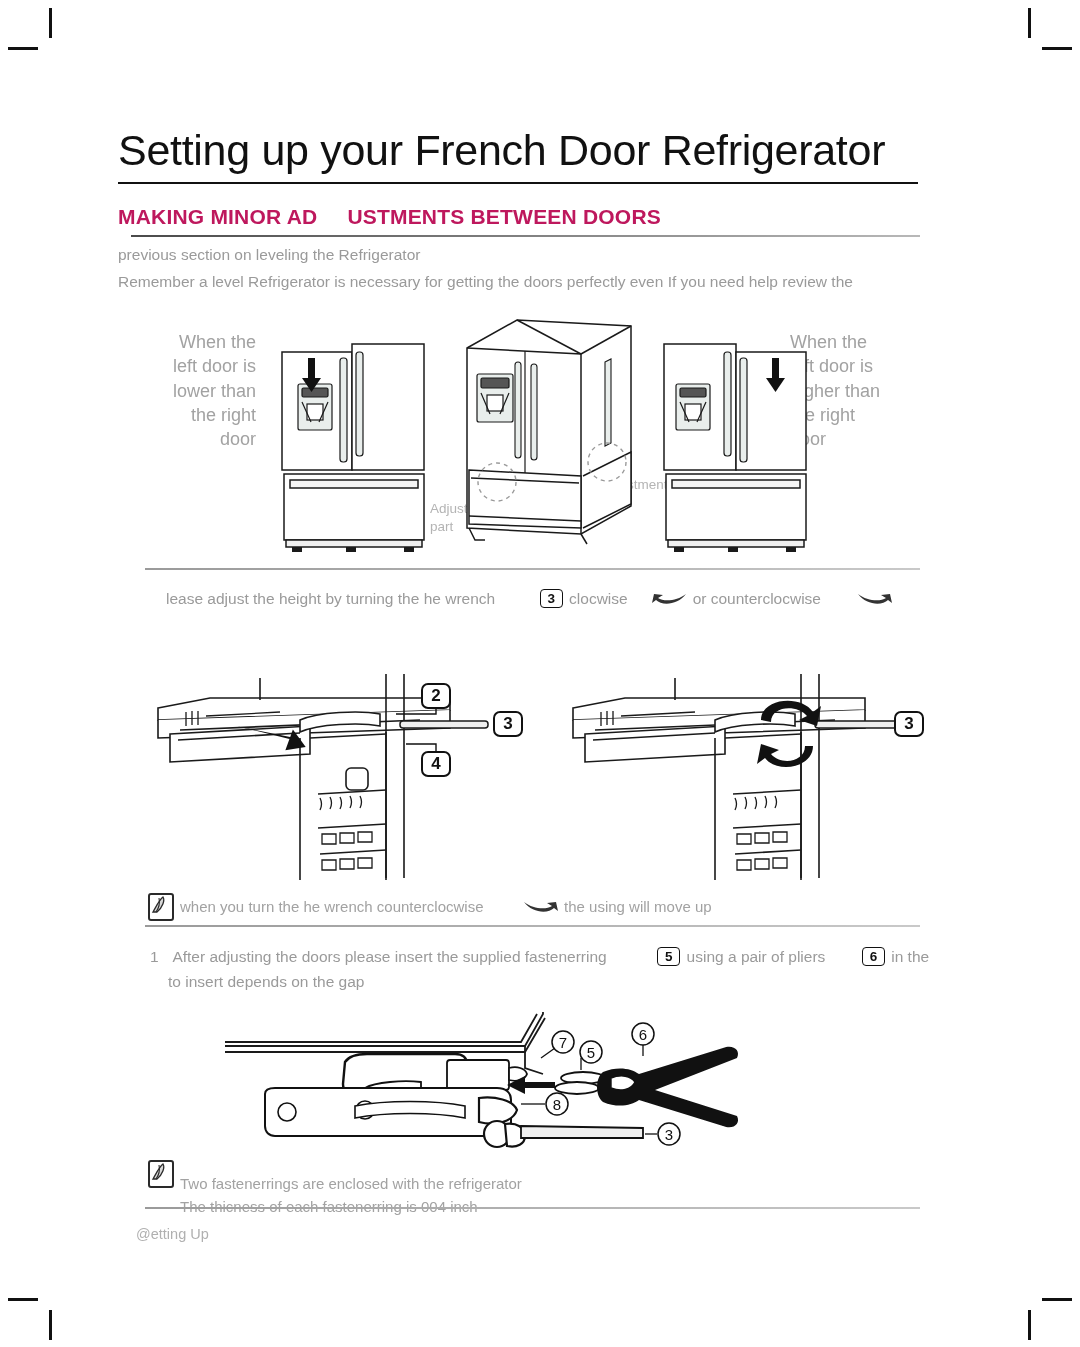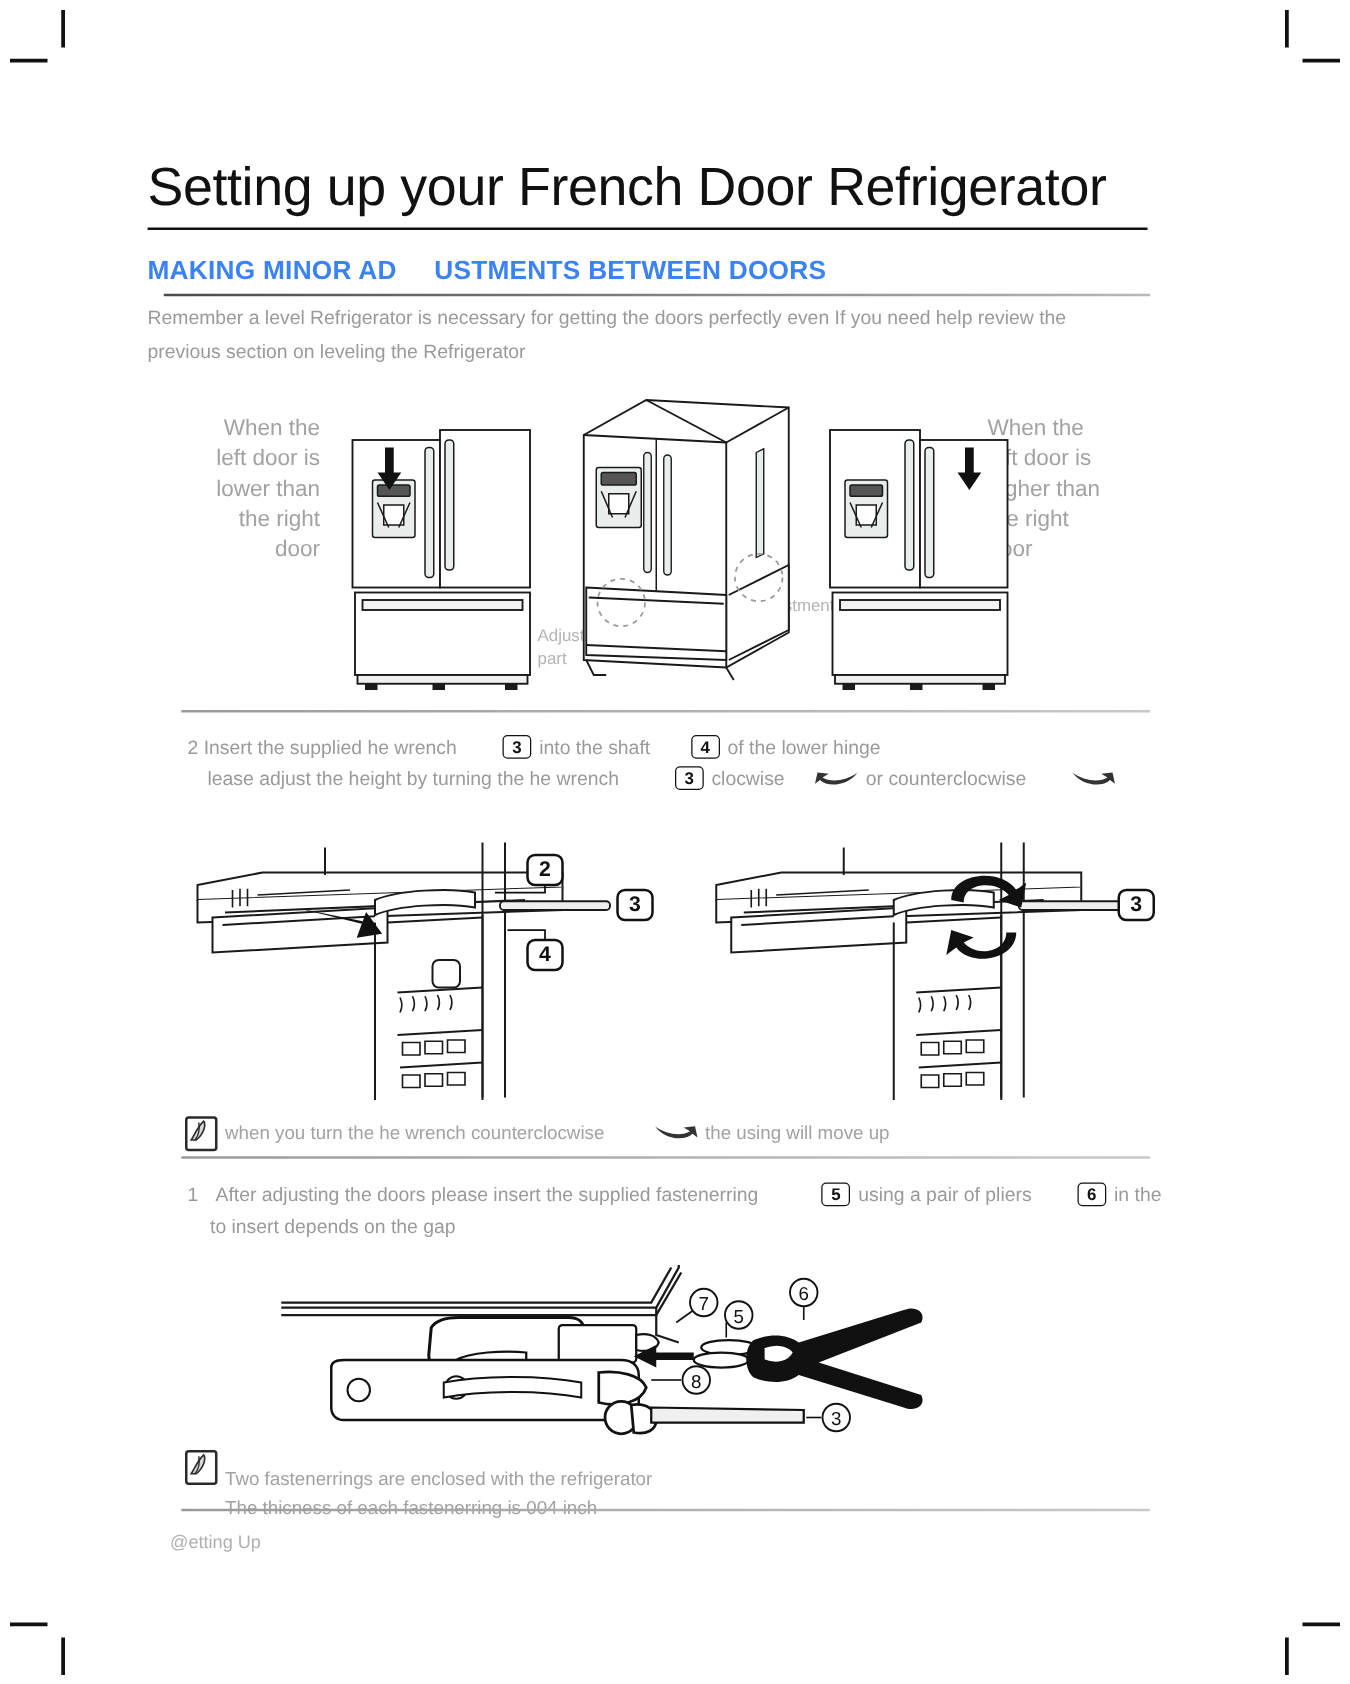--- a/index.html
+++ b/index.html
@@ -23,21 +23,21 @@
   
   .title-wrap{position:absolute;left:118px;top:128px;width:800px;}
   .page-title{
     font-size:43px;line-height:1.06;font-weight:400;color:#111;
     letter-spacing:-.3px;white-space:nowrap;margin:0;
   }
   .title-rule{position:absolute;left:118px;top:182px;width:800px;height:2px;background:#111;}
 
   .section-head{
     position:absolute;left:118px;top:205px;width:800px;
-    font-size:21px;font-weight:bold;color:#3b82f6;letter-spacing:.2px;
+    font-size:21px;font-weight:bold;color:#be185d;letter-spacing:.2px;
     white-space:nowrap;
   }
   .section-head .gap{display:inline-block;width:30px;}
   .head-rule{position:absolute;left:131px;top:235px;width:789px;height:2px;
     background:linear-gradient(to right,#4a4a4a,#b8b8b8);}
 
   .intro{
     position:absolute;left:118px;top:242px;width:790px;
     font-size:15.5px;line-height:1.72;color:#9a9a9a;
   }
@@ -103,22 +103,22 @@
     <h1 class="page-title">Setting up your French Door Refrigerator</h1>
   </div>
   <div class="title-rule"></div>
 
   <div class="section-head">
     <span>MAKING MINOR AD</span><span class="gap"></span><span>USTMENTS BETWEEN DOORS</span>
   </div>
   <div class="head-rule"></div>
 
   <div class="intro">
+    <div>previous section on leveling the Refrigerator</div>
     <div>Remember a level Refrigerator is necessary for getting the doors perfectly even If you need help review the</div>
-    <div>previous section on leveling the Refrigerator</div>
   </div>
 
   <div class="cap left">When the left door is lower than the right door</div>
   <div class="cap right">When the left door is higher than the right door</div>
   <div class="adj-lbl a1">Adjustment part</div>
   <div class="adj-lbl a2">Adjustment part</div>
 
   <div class="ill" style="left:278px;top:322px;">
     <svg width="160" height="232" viewBox="0 0 160 232">
       <g fill="#fff" stroke="#1a1a1a" stroke-width="1.5">
@@ -223,30 +223,20 @@
         <rect x="14" y="225" width="10" height="5"></rect>
           <rect x="68" y="225" width="10" height="5"></rect>
         <rect x="126" y="225" width="10" height="5"></rect>
       </g>
     </svg>
   </div>
 
   <div class="sep" style="top:568px;"></div>
 
   <div class="steps" style="left:150px;top:586px;">
-    <span class="ln">
-      <span class="num">2</span>
-      <span>Insert the supplied he wrench</span>
-      <span class="sp" style="width:26px"></span>
-      <span class="badge">3</span>
-      <span>into the shaft</span>
-      <span class="sp" style="width:22px"></span>
-      <span class="badge">4</span>
-      <span>of the lower hinge</span>
-    </span>
     <span class="ln" style="padding-left:16px;">
       <span>lease adjust the height by turning the he wrench</span>
       <span class="sp" style="width:34px"></span>
       <span class="badge">3</span>
       <span>clocwise</span>
       <span class="sp" style="width:14px"></span>
       <span class="curve">
         <svg width="38" height="16" viewBox="0 0 38 16">
             <path d="M36 3 C28 14 12 15 6 9 L2 12 L4 3 L13 4 L8 7 C14 11 27 10 36 3 Z" fill="#333"></path>
           </svg>

